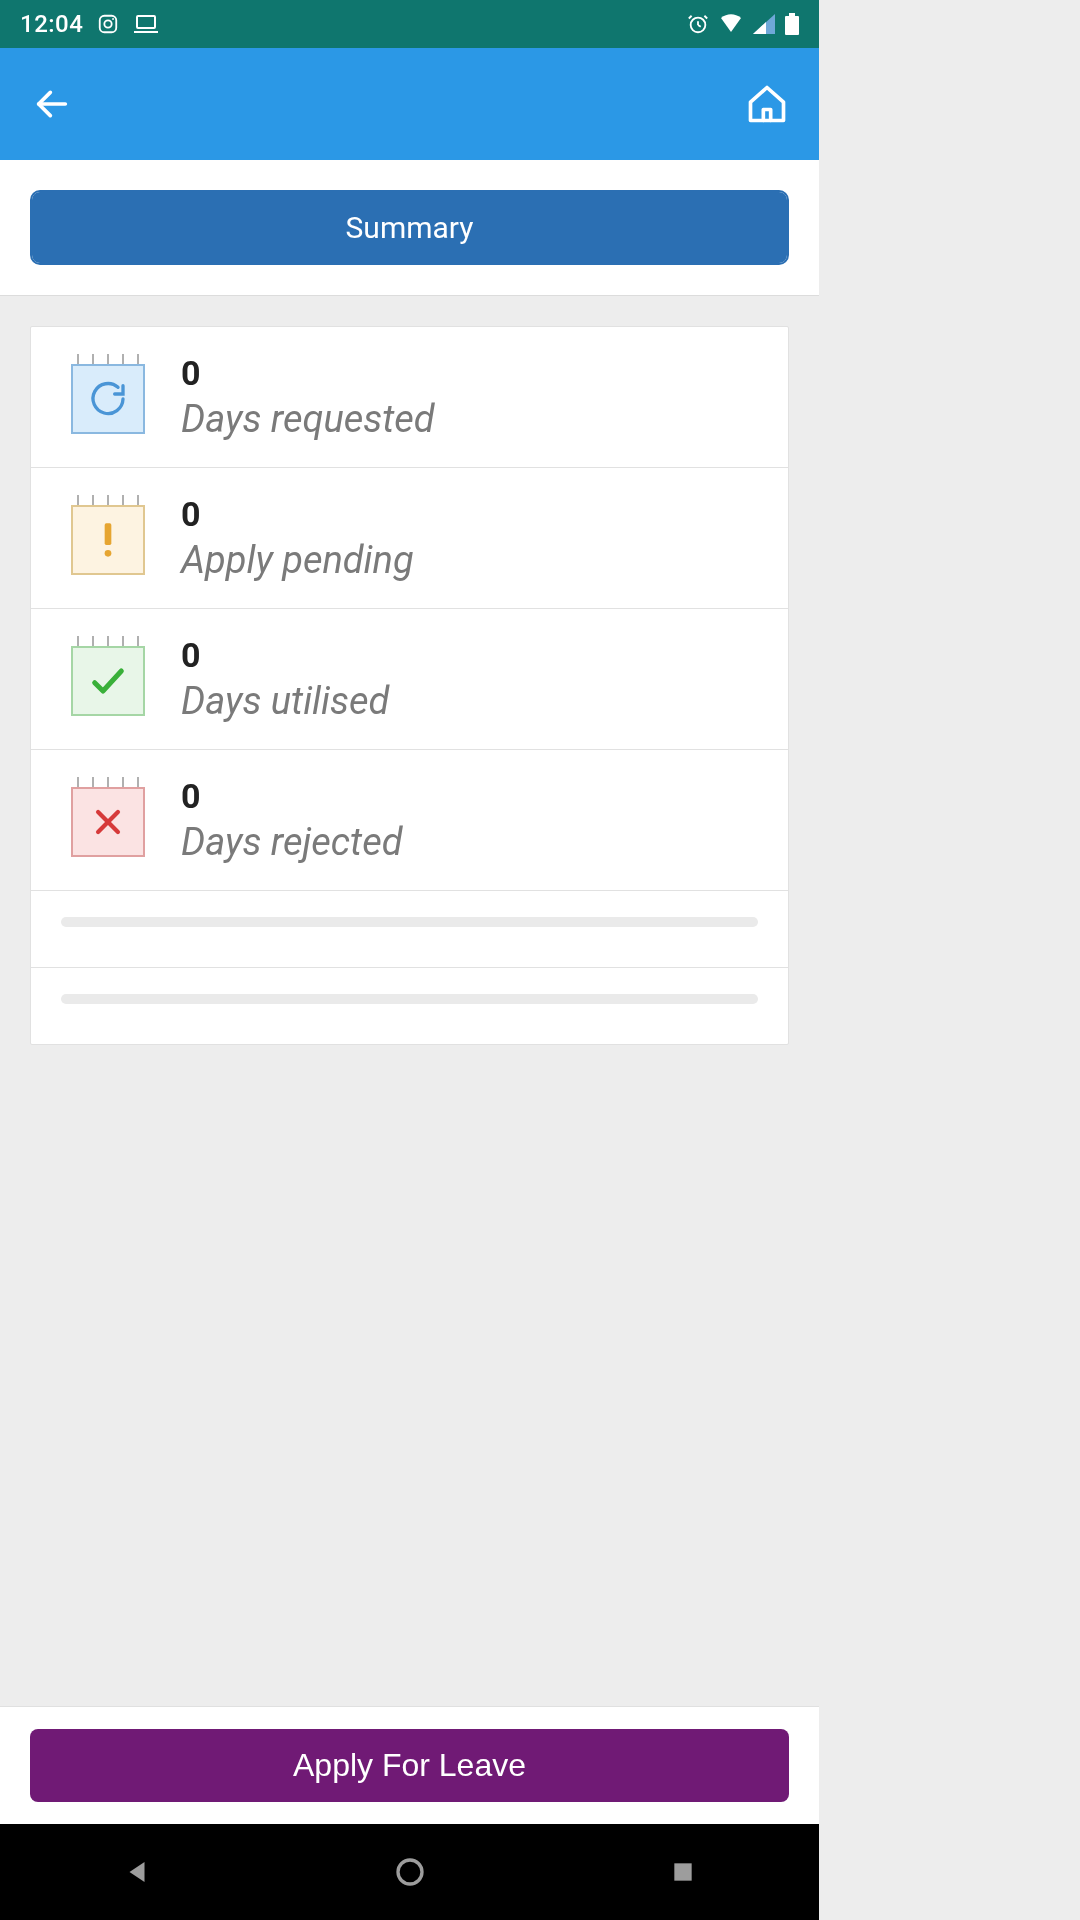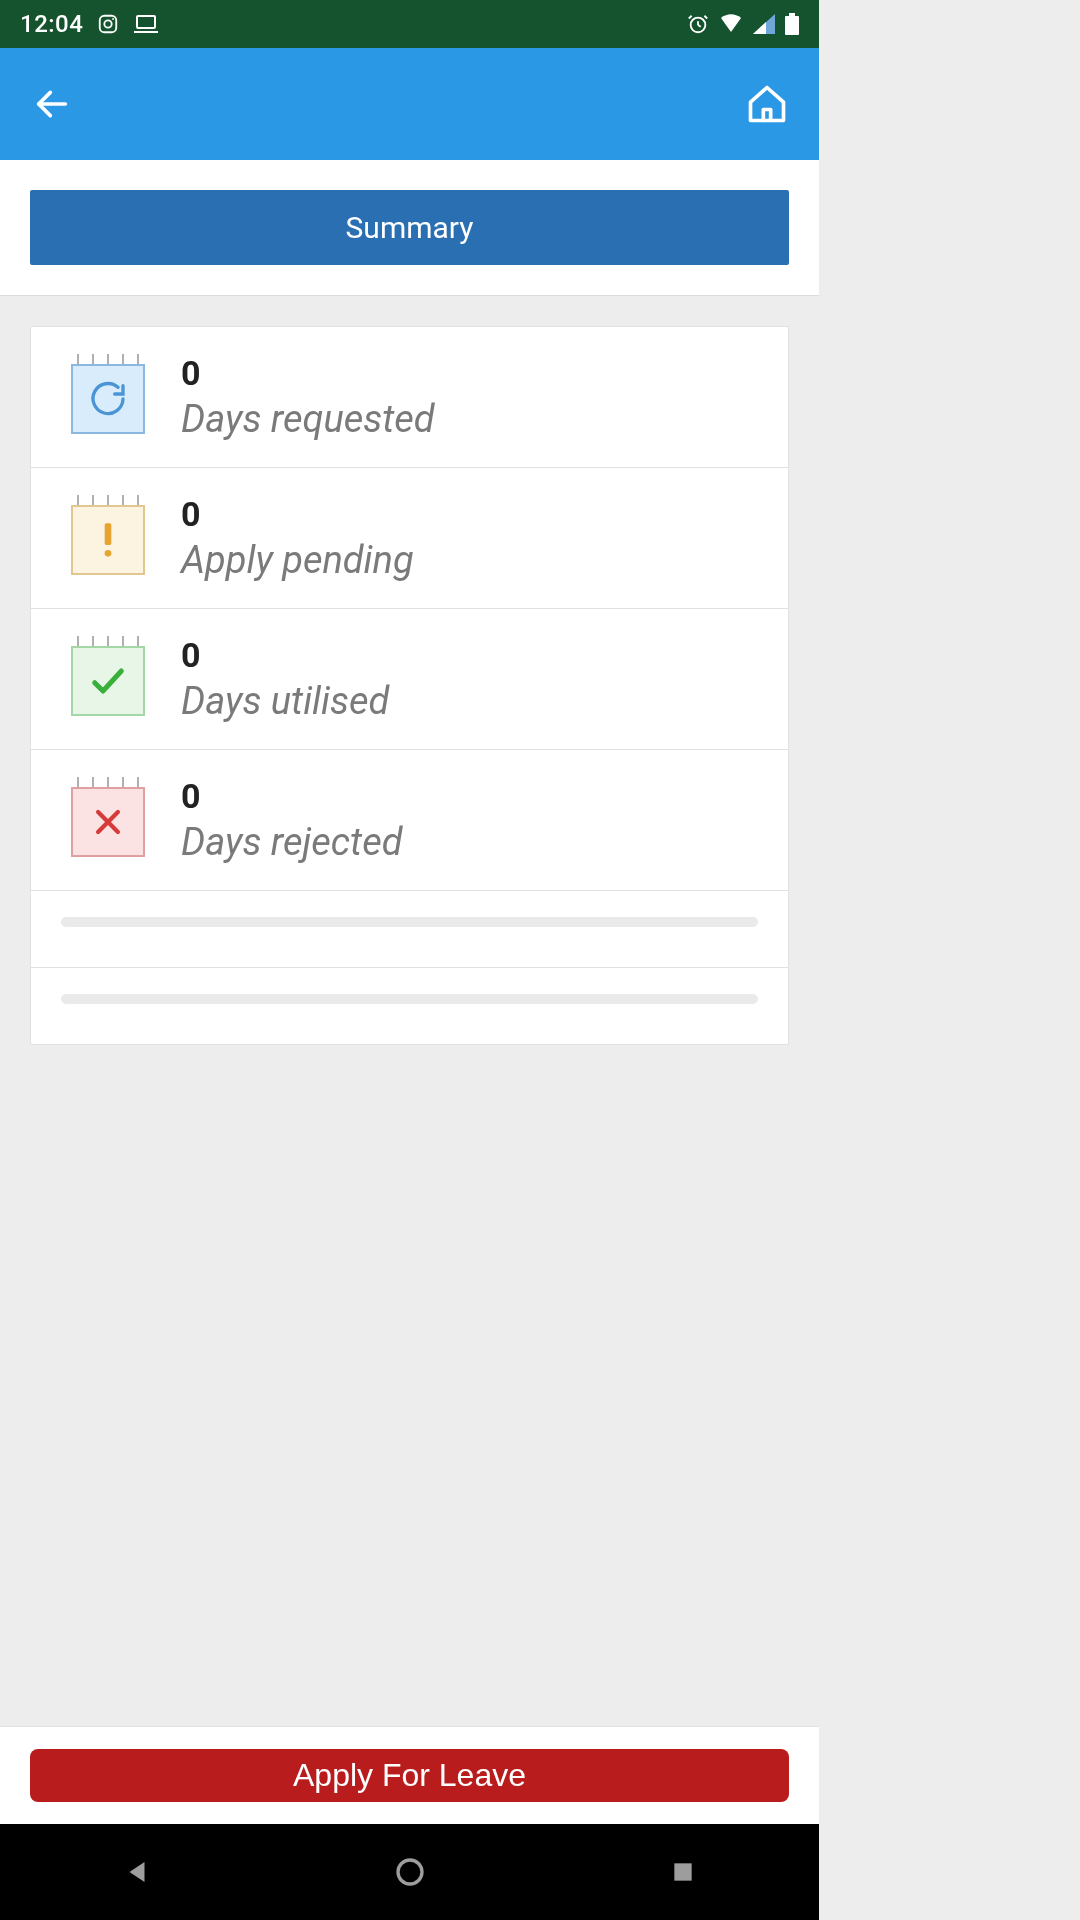--- a/index.html
+++ b/index.html
@@ -1,31 +1,31 @@
 <!DOCTYPE html>
 <html><head>
 <meta charset="utf-8">
 <style>
   * { margin: 0; padding: 0; box-sizing: border-box; -webkit-font-smoothing: antialiased; }
   html, body { width: 819px; height: 1456px; font-family: -apple-system, Roboto, "Segoe UI", Arial, sans-serif; background: #ededed; overflow: hidden; }
 
   
-  .status-bar { height: 48px; background: #14532d; display: flex; align-items: center; justify-content: space-between; padding: 0 20px; color: #fff; }
+  .status-bar { height: 48px; background: #0f766e; display: flex; align-items: center; justify-content: space-between; padding: 0 20px; color: #fff; }
   .status-left { display: flex; align-items: center; gap: 14px; }
   .status-time { font-size: 24px; font-weight: 500; letter-spacing: 0.5px; }
   .status-right { display: flex; align-items: center; gap: 10px; }
   .status-icon svg { display: block; }
 
   
   .app-header { height: 112px; background: #2b98e6; display: flex; align-items: center; justify-content: space-between; padding: 0 28px; }
   .header-btn { width: 48px; height: 48px; display: flex; align-items: center; justify-content: center; color: #fff; }
 
   
   .tabs-wrapper { background: #fff; padding: 30px 30px 30px 30px; border-bottom: 1px solid #dcdcdc; }
-  .tabs { display: flex; border: 2px solid #2b6fb3; border-radius: 2px; overflow: hidden; }
+  .tabs { display: flex; border: 2px solid #2b6fb3; border-radius: 10px; overflow: hidden; }
   .tab { flex: 1; text-align: center; padding: 18px 0; font-size: 30px; font-weight: 400; }
   .tab.active { background: #2b6fb3; color: #fff; }
   .tab.inactive { background: #fff; color: #222; }
 
   
   .content { background: #ededed; padding: 30px; }
   .card { background: #fff; border: 1px solid #e1e1e1; border-radius: 2px; }
 
   
   .stat-row { display: flex; align-items: center; gap: 36px; padding: 26px 30px 26px 40px; border-bottom: 1px solid #e1e1e1; }
@@ -44,21 +44,21 @@
   
   .leave-row { padding: 26px 30px 40px 30px; border-bottom: 1px solid #e1e1e1; }
   .leave-row:last-child { border-bottom: none; }
   .leave-head { display: flex; justify-content: space-between; align-items: baseline; margin-bottom: 18px; }
   .leave-name { font-size: 28px; font-weight: 600; color: #6b6b6b; }
   .leave-util { font-size: 26px; color: #8a8a8a; }
   .leave-bar { height: 10px; background: #eaeaea; border-radius: 5px; }
 
   
   .action-bar { position: fixed; bottom: 96px; left: 0; width: 819px; background: #fff; padding: 22px 30px; border-top: 1px solid #e0e0e0; }
-  .apply-btn { width: 100%; background: #b91c1c; color: #fff; font-size: 32px; font-weight: 400; border: none; border-radius: 8px; padding: 8px 0; }
+  .apply-btn { width: 100%; background: #701a75; color: #fff; font-size: 32px; font-weight: 400; border: none; border-radius: 8px; padding: 18px 0; }
 
   
   .nav-bar { position: fixed; bottom: 0; left: 0; width: 819px; height: 96px; background: #000; display: flex; align-items: center; justify-content: space-around; }
   .nav-item { width: 60px; height: 60px; display: flex; align-items: center; justify-content: center; }
   .nav-item svg { display: block; }
 </style>
 </head>
 <body>
 
 <div class="status-bar">

